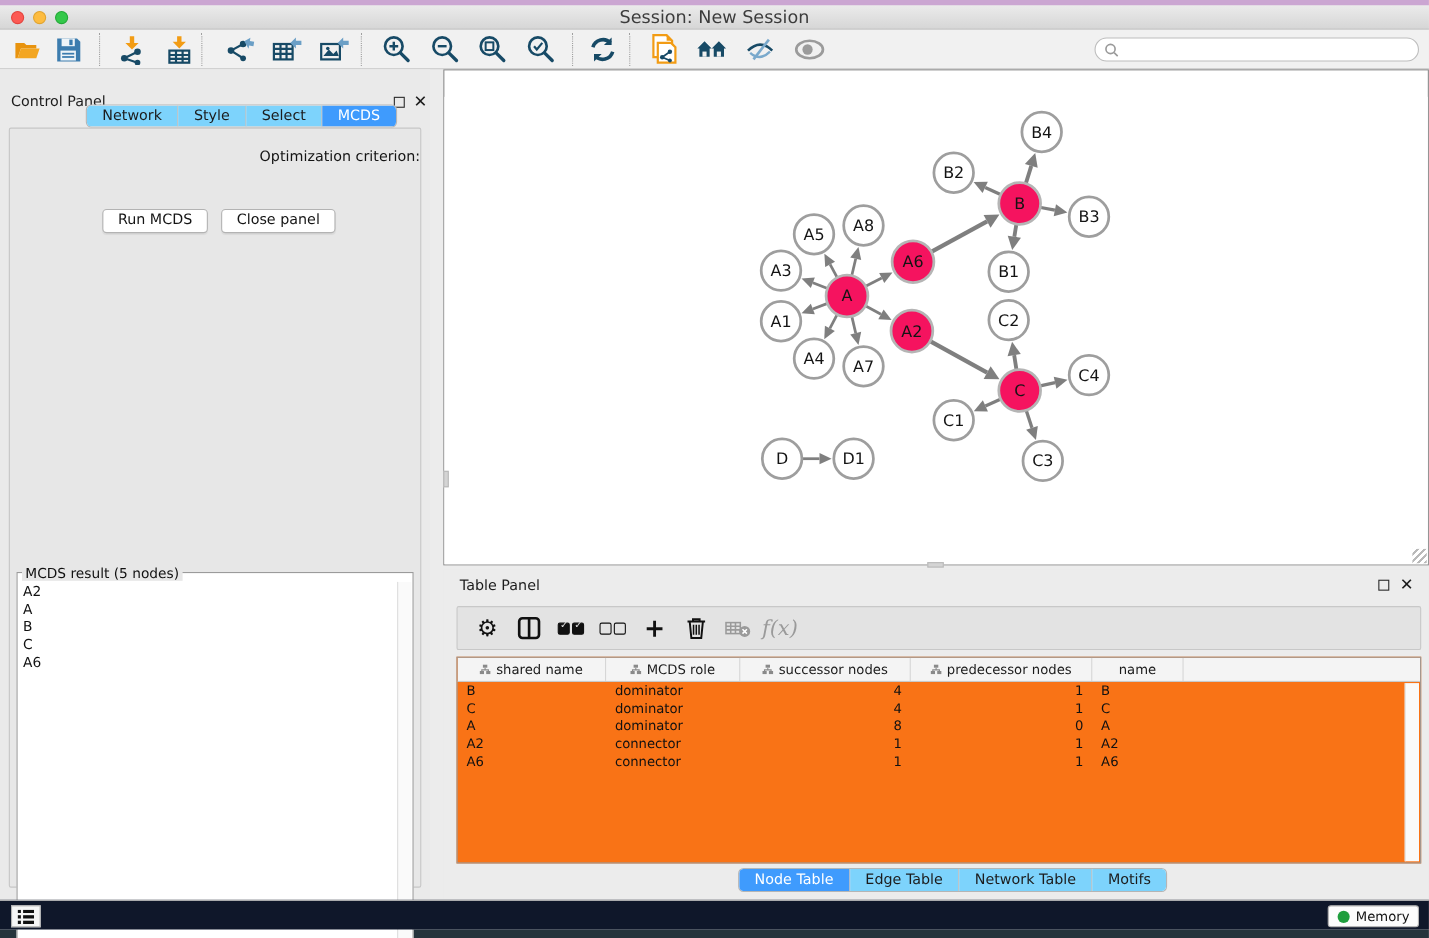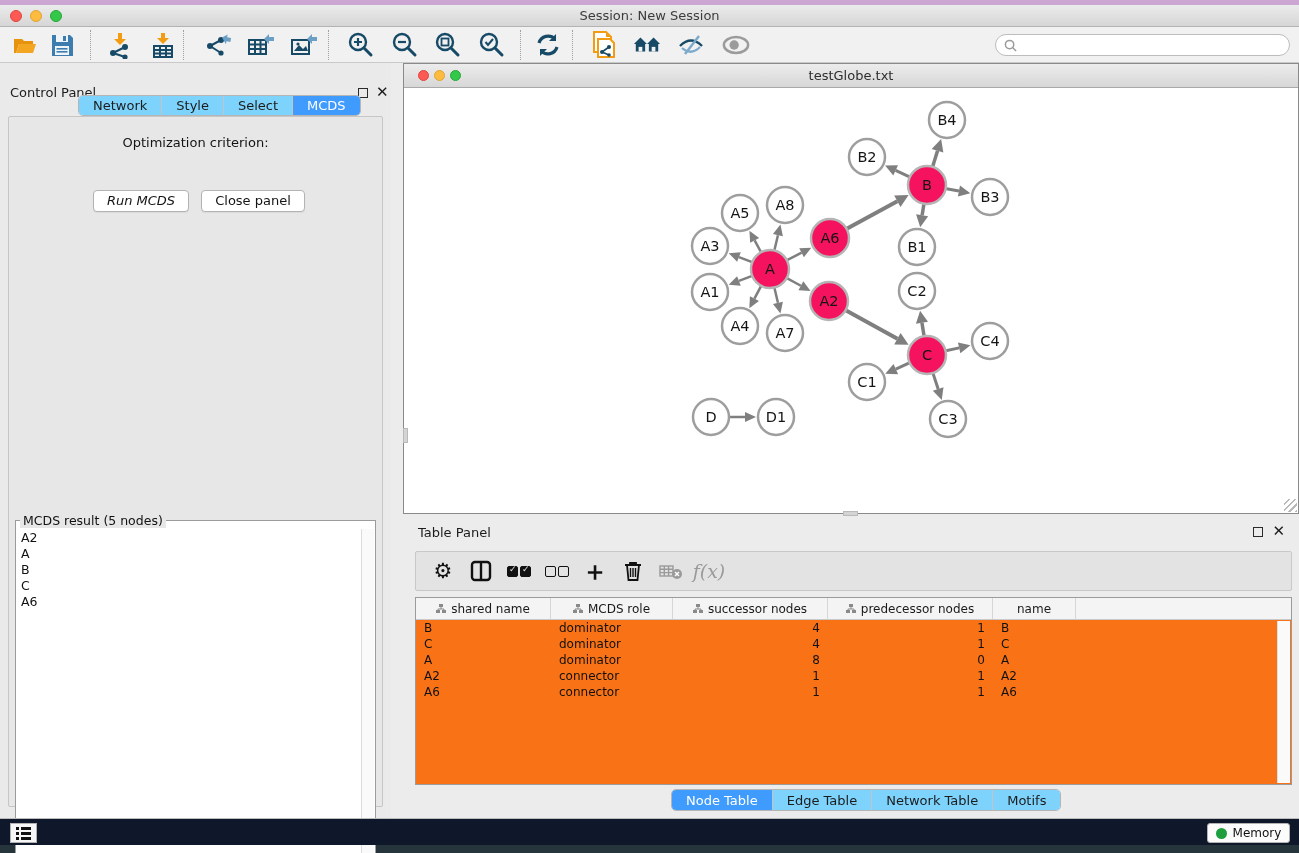--- a/index.html
+++ b/index.html
@@ -10,21 +10,21 @@
   #desktop-top { left:0; top:0; width:1299px; height:5px; background:#cba6d2; }
   #desktop-bottom { left:0; top:845px; width:1299px; height:8px; background:#26343c; }
 
   
   #titlebar { left:0; top:5px; width:1299px; height:22px;
     background:linear-gradient(#ebebeb,#d6d6d6); border-bottom:1px solid #b3b3b3; }
   .tl { position:absolute; top:5px; width:12px; height:12px; border-radius:50%; }
   #titlebar .t-red { left:10px; background:#fc5a54; border:1px solid #e2443e; }
   #titlebar .t-yellow { left:30px; background:#fdbc40; border:1px solid #e0a430; }
   #titlebar .t-green { left:50px; background:#34c84a; border:1px solid #24a838; }
-  #app-title { width:100%; text-align:center; line-height:22px; font-size:13px; color:#3c3c3c; }
+  #app-title { width:100%; text-align:center; line-height:22px; font-size:16px; color:#3c3c3c; }
 
   
   #toolbar { left:0; top:27px; width:1299px; height:36px; background:#f1f1f1; border-bottom:1px solid #c9c9c9; }
   .tb-icon { position:absolute; top:4px; width:28px; height:28px; display:flex; align-items:center; justify-content:center; cursor:pointer; }
   .tb-sep { position:absolute; top:3px; height:30px; width:0; border-left:1px dotted #9f9f9f; }
   #search-box { position:absolute; left:995px; top:7px; width:295px; height:22px; background:#fff;
     border:1px solid #bdbdbd; border-radius:11px; display:flex; align-items:center; padding-left:8px; }
   #search-box input { border:none; outline:none; flex:1; font-size:12px; background:transparent; margin-left:4px; font-family:inherit; }
 
   
@@ -34,29 +34,29 @@
   .float-box { position:absolute; top:6px; width:10px; height:10px; border:1.6px solid #2b2b2b; cursor:pointer; }
   .close-x { position:absolute; top:1px; font-size:15px; font-weight:bold; color:#1a1a1a; cursor:pointer; }
   #cp-tabs { position:absolute; left:78px; top:32px; height:21px; display:flex; border:1px solid #b5b5b5;
     border-radius:5px; overflow:hidden; background:#fff; }
   .seg-tab { height:100%; display:flex; align-items:center; justify-content:center; font-size:13px;
     color:#1c1c1c; background:#7dd3fc; border-right:1px solid #c4c4c4; cursor:pointer; padding:0 14px; }
   .seg-tab:last-child { border-right:none; }
   .seg-tab.active { background:#3f9bfd; color:#fff; }
   #cp-content { position:absolute; left:8px; top:53px; width:375px; height:691px; background:#e7e7e7;
     border:1px solid #c6c6c6; border-radius:2px; }
-  #opt-label { position:absolute; left:0; top:18px; width:100%; text-align:center; font-size:13px; color:#141414; }
+  #opt-label { position:absolute; left:0; top:18px; width:100%; text-align:right; font-size:13px; color:#141414; }
   #opt-select { position:absolute; left:34px; top:39px; width:306px; height:23px; background:#fff;
     border:1px solid #b6b6b6; border-radius:4px; font-size:13px; color:#141414; line-height:21px;
     padding-left:8px; cursor:pointer; box-shadow:0 1px 1px rgba(0,0,0,0.06); }
   #opt-stepper { position:absolute; right:-1px; top:-1px; width:21px; height:23px; background:linear-gradient(#5fb0fe,#2e8bfb);
     border-radius:0 4px 4px 0; color:#fff; font-size:8px; line-height:8px; text-align:center; padding-top:3px; }
   .cp-btn { position:absolute; top:73px; height:22px; background:#fff; border:1px solid #b3b3b3; border-radius:4px;
     font-size:13px; color:#141414; text-align:center; line-height:20px; cursor:pointer; box-shadow:0 1px 1px rgba(0,0,0,0.06); }
-  #run-btn { left:84px; width:96px;font-style:italic; }
+  #run-btn { left:84px; width:96px; }
   #close-panel-btn { left:192px; width:104px; }
   #mcds-box { position:absolute; left:6px; top:403px; width:361px; height:337px; background:#fff; border:1px solid #9b9b9b; }
   #mcds-legend { position:absolute; left:4px; top:-8px; background:#e7e7e7; font-size:12.5px; color:#111; padding:0 3px; }
   #mcds-list { position:absolute; left:2px; top:9px; right:15px; bottom:2px; font-size:12.5px; color:#111; line-height:16px; padding-left:3px; }
   #mcds-scroll { position:absolute; right:1px; top:8px; width:13px; bottom:1px; background:#fafafa; border-left:1px solid #ddd; }
 
   
   #net-window { left:403px; top:63px; width:896px; height:451px; border:1px solid #8a8a8a; background:#fff; }
   #net-titlebar { position:absolute; left:0; top:0; width:100%; height:24px; background:linear-gradient(#ececec,#d7d7d7); border-bottom:1px solid #a9a9a9; }
   #net-titlebar .t-red { left:14px; top:6px; width:11px; height:11px; background:#fc5a54; border:1px solid #e2443e; }
@@ -282,26 +282,20 @@
           <div>B</div>
           <div>C</div>
           <div>A6</div>
         </div>
       <div id="mcds-scroll"></div>
     </div>
   </div>
 </div>
 
 <div class="abs" id="net-window">
-  <div id="net-titlebar">
-    <span class="tl t-red"></span>
-    <span class="tl t-yellow"></span>
-    <span class="tl t-green"></span>
-    <div id="net-title">testGlobe.txt</div>
-  </div>
   <div id="net-canvas">
     <svg width="894" height="425" viewBox="0 0 894 425">
         <line x1="350.12631600586514" y1="187.0849121977517" x2="334.94612963636354" y2="192.90398363939397" stroke="#7f7f7f" stroke-width="2.5"></line>
         <polygon points="324.674922346041,196.84127976735095 333.12065597703804,188.14187844115352 336.77160329568903,197.66608883763442" fill="#7f7f7f"></polygon>
         <line x1="380.94354154684436" y1="189.10497168642408" x2="396.8709806177047" y2="197.74358270790765" stroke="#7f7f7f" stroke-width="2.5"></line>
         <polygon points="406.5403310303687,202.9879761520644 394.43948911177745,202.22664517196097 399.3024721236319,193.26052024385433" fill="#7f7f7f"></polygon>
         <line x1="350.12631600586514" y1="174.9150878022483" x2="334.94612963636354" y2="169.09601636060603" stroke="#7f7f7f" stroke-width="2.5"></line>
         <polygon points="324.674922346041,165.15872023264905 336.77160329568903,164.33391116236558 333.12065597703804,173.85812155884648" fill="#7f7f7f"></polygon>
         <line x1="358.0823106418454" y1="196.0436097804937" x2="350.4381394178113" y2="210.56753510615854" stroke="#7f7f7f" stroke-width="2.5"></line>
         <polygon points="345.31492865665246,220.30163555236035 345.92505648366324,208.19222829871217 354.9512223519594,212.94284191360492" fill="#7f7f7f"></polygon>

